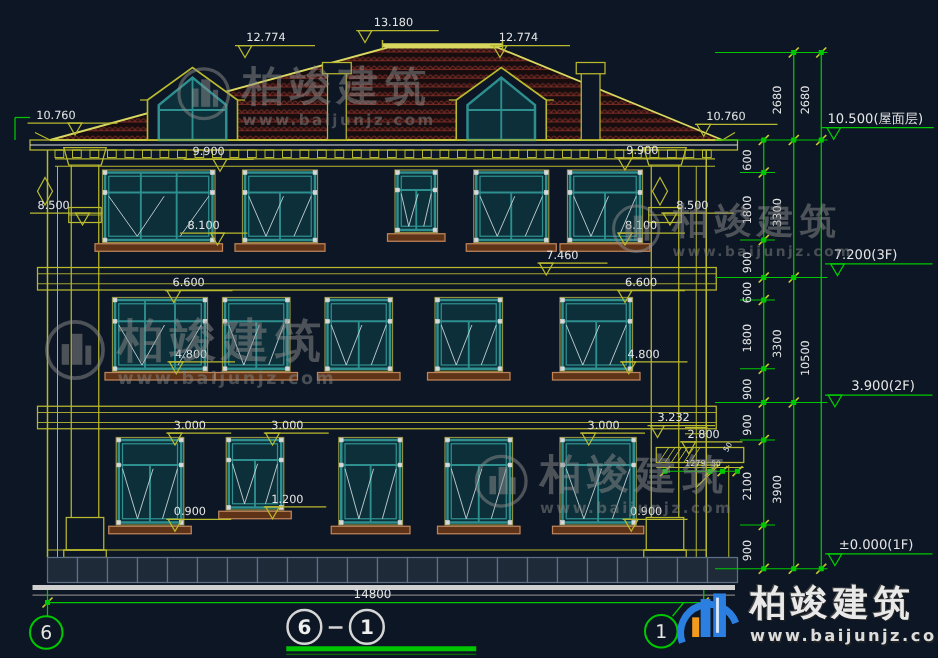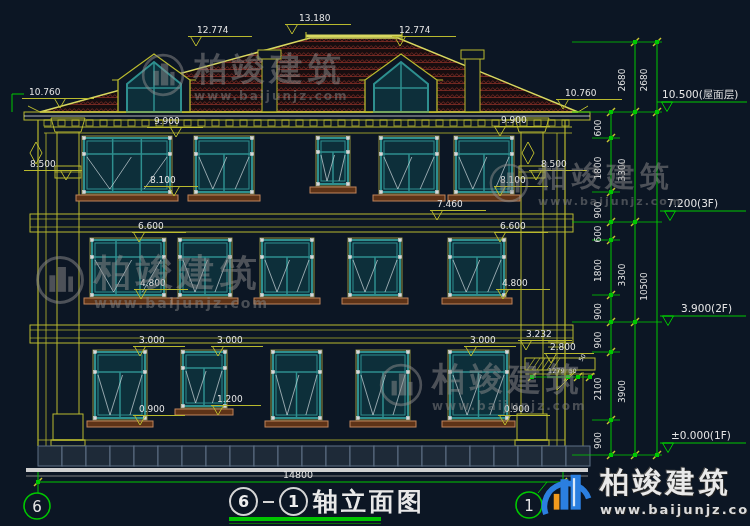--- a/index.html
+++ b/index.html
@@ -617,21 +617,20 @@
           <div class="wm-b" style="font-size:33px">柏竣建筑</div>
           <div class="wm-s" style="font-size:12px">www.baijunjz.com</div>
         </span>
       </div>
     </div>
 
   <div class="titlebar">
     <span class="bub">6</span>
     <span class="tdash"></span>
     <span class="bub">1</span>
-    <span class="tname">轴立面图</span>
   </div>
   <div class="tunder"></div>
   <div class="tunder2"></div>
 
   <div class="brand">
     <span id="brandicon"><svg width="54" height="54" viewBox="0 0 48 48">
   <path d="M7,41 A20,20 0 1 1 45,27" stroke="#2b7fe0" stroke-width="5" fill="none"></path>
   <rect x="20" y="10" width="7" height="27" fill="#2b7fe0"></rect>
   <rect x="29" y="6" width="9" height="31" fill="#2b7fe0"></rect>
   <rect x="14" y="23" width="5" height="14" fill="#f29a1d"></rect>

